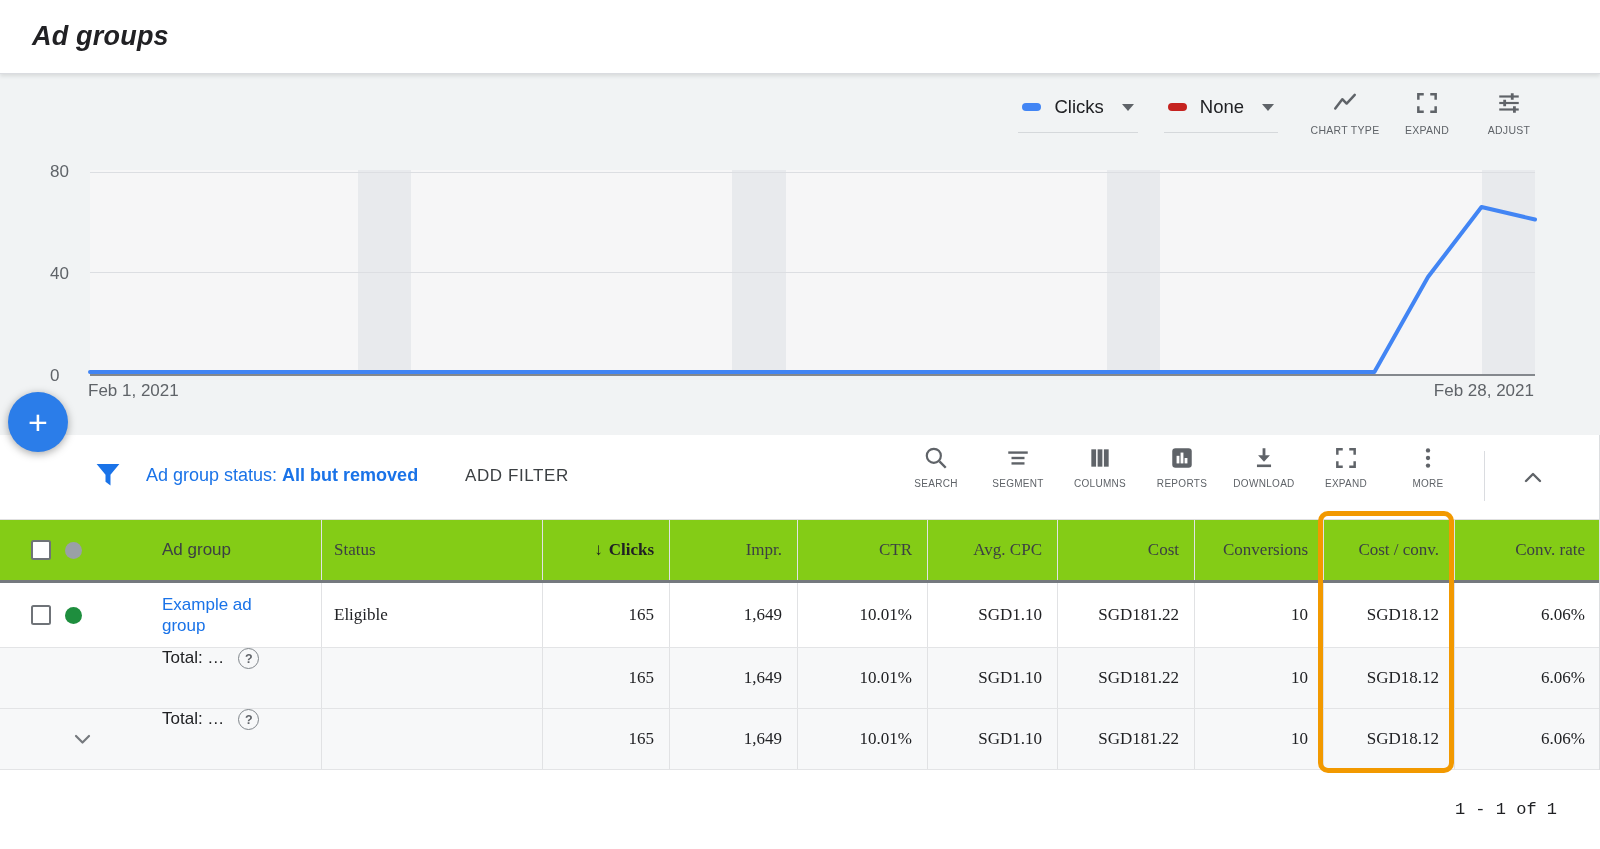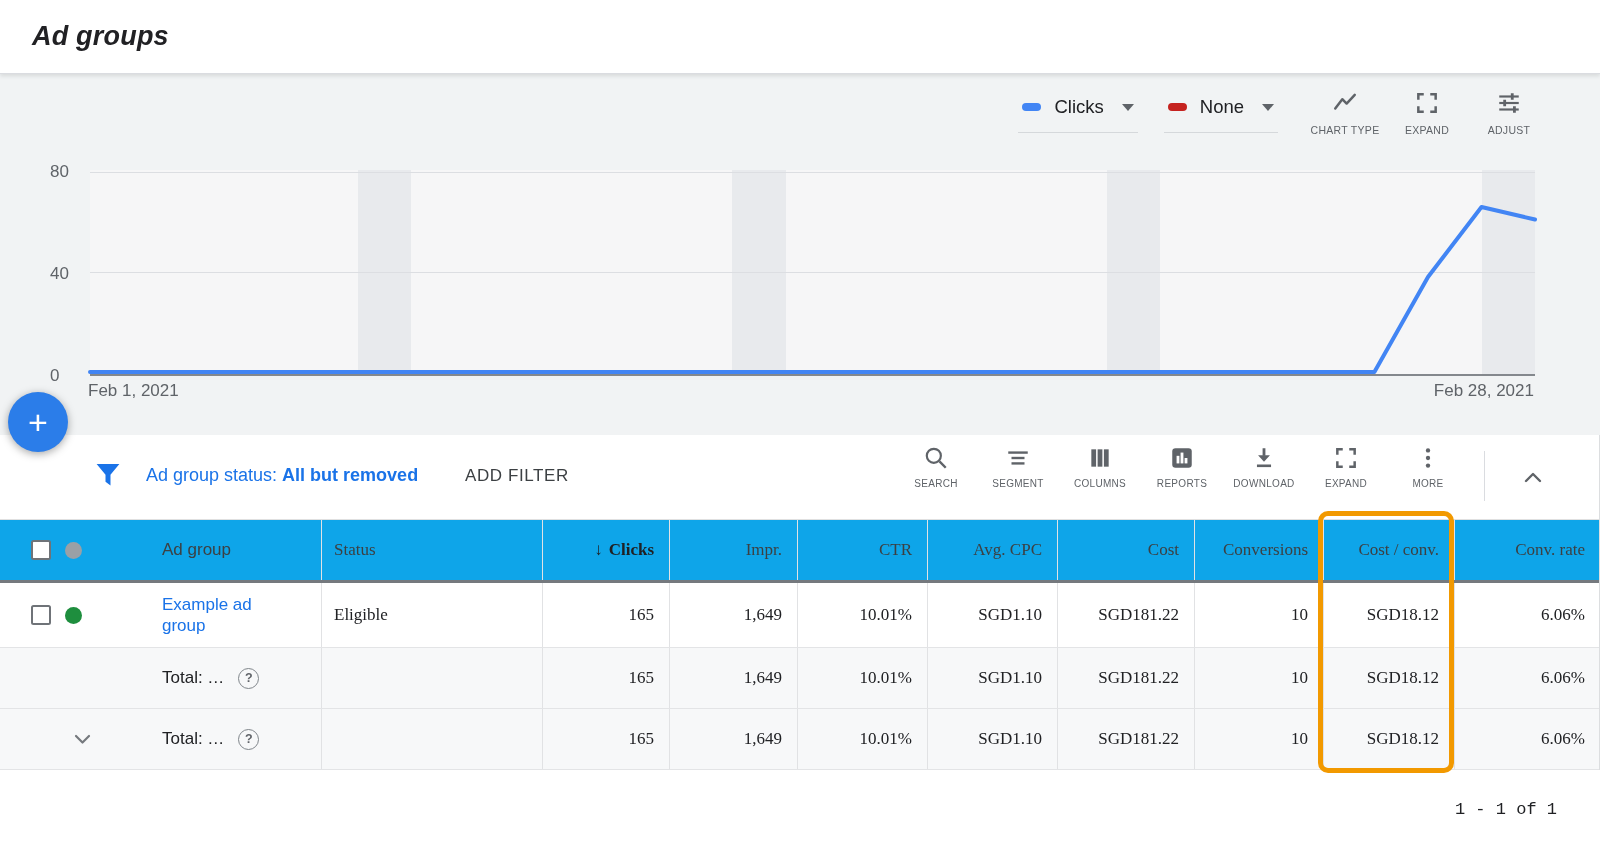--- a/index.html
+++ b/index.html
@@ -57,42 +57,42 @@
                 font-weight:500; cursor:pointer; }
   .table-toolbar { position:absolute; right:130px; top:10px; display:flex; }
   .tb-item { width:82px; display:flex; flex-direction:column; align-items:center; cursor:pointer; }
   .tb-item svg { color:#5f6368; }
   .tb-label { font-size:10px; color:#5f6368; margin-top:7px; letter-spacing:.3px; }
   .tb-divider { position:absolute; right:114px; top:16px; width:1px; height:50px; background:#dadce0; }
   .collapse-btn { position:absolute; right:48px; top:24px; width:36px; height:36px; display:flex;
                   align-items:center; justify-content:center; cursor:pointer; color:#5f6368; }
 
   
-  .data-table { position:absolute; left:0; top:520px; width:1600px; background:#0ea5e9; border-right:1px solid #dcdee0; }
+  .data-table { position:absolute; left:0; top:520px; width:1600px; background:#84cc16; border-right:1px solid #dcdee0; }
   .trow { display:grid; grid-template-columns:65px 40px 216px 221px 127px 128px 130px 130px 137px 129px 131px 146px;
           align-items:center; }
   .thead { height:63px; border-bottom:3px solid #75797e; }
   .r1 { height:65px; background:#fff; border-bottom:1px solid #e3e4e6; }
   .r2 { height:61px; background:#f7f8f9; border-bottom:1px solid #e3e4e6; }
   .r3 { height:61px; background:#f7f8f9; border-bottom:1px solid #e3e4e6; }
   .cell { height:100%; display:flex; align-items:center; font-size:17px; color:#202124; }
   .bl { border-left:1px solid #e1e2e4;font-family:Liberation Serif, serif; }
   .num { justify-content:flex-end; padding-right:15px; }
   .hcell { color:#3c4043; }
   .name-col { padding-left:57px; }
   .status-col { padding-left:12px; }
   .cb-col { padding-left:31px; }
   .checkbox { width:20px; height:20px; border:2px solid #6f7378; border-radius:2.5px; background:#fff; cursor:pointer; }
   .dot { width:17px; height:17px; border-radius:50%; }
   .dot-gray { background:#9aa0a6; }
   .dot-green { background:#1e8e3e; }
   .sort-arrow { font-weight:400; color:#202124; margin-right:6px; font-size:17px; }
   .sorted { font-weight:700; color:#202124; }
   .adgroup-link { color:#1a73e8; width:110px; line-height:21px; cursor:pointer; }
-  .total-label { display:flex; align-items:center; }
+  .total-label { display:flex; align-items:flex-start; }
   .help-icon { width:21px; height:21px; border:1.5px solid #80868b; border-radius:50%; color:#5f6368;
                font-size:12.5px; display:flex; align-items:center; justify-content:center; margin-left:14px;
                font-weight:700; }
   .row-chevron { margin-left:9px; color:#75797e; display:flex; cursor:pointer; }
 
   .orange-box { position:absolute; left:1318px; top:511px; width:136px; height:262px;
                 border:5px solid #f29900; border-radius:10px; z-index:40; pointer-events:none; }
 
   .pagination { position:absolute; right:43px; top:800px; font-size:17px; color:#202124;font-family:Liberation Mono, monospace; }
 </style>

